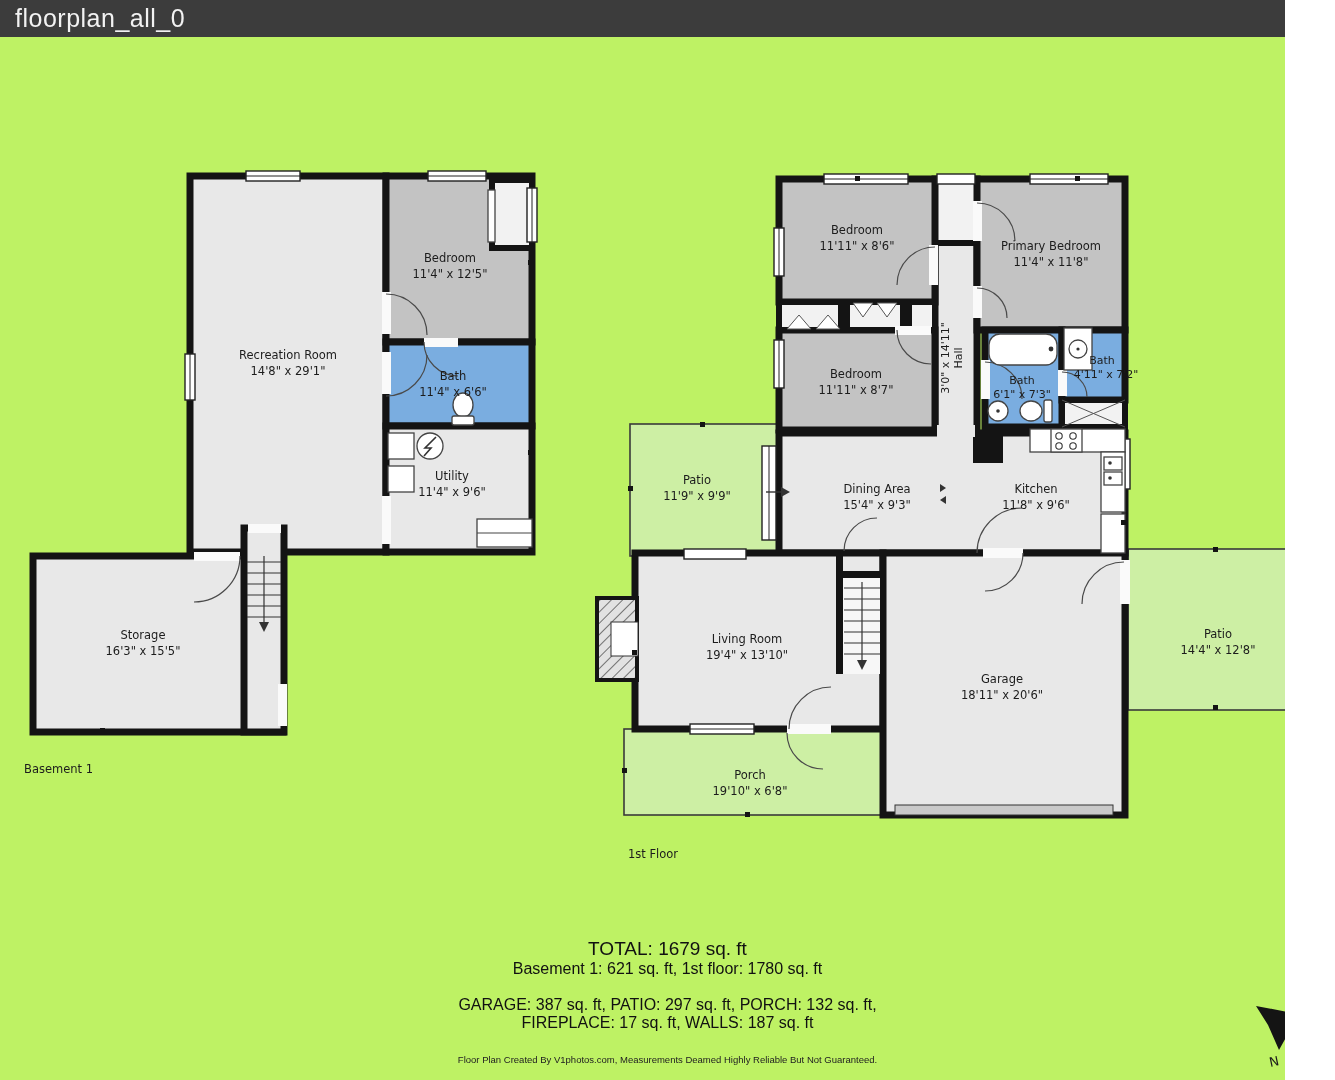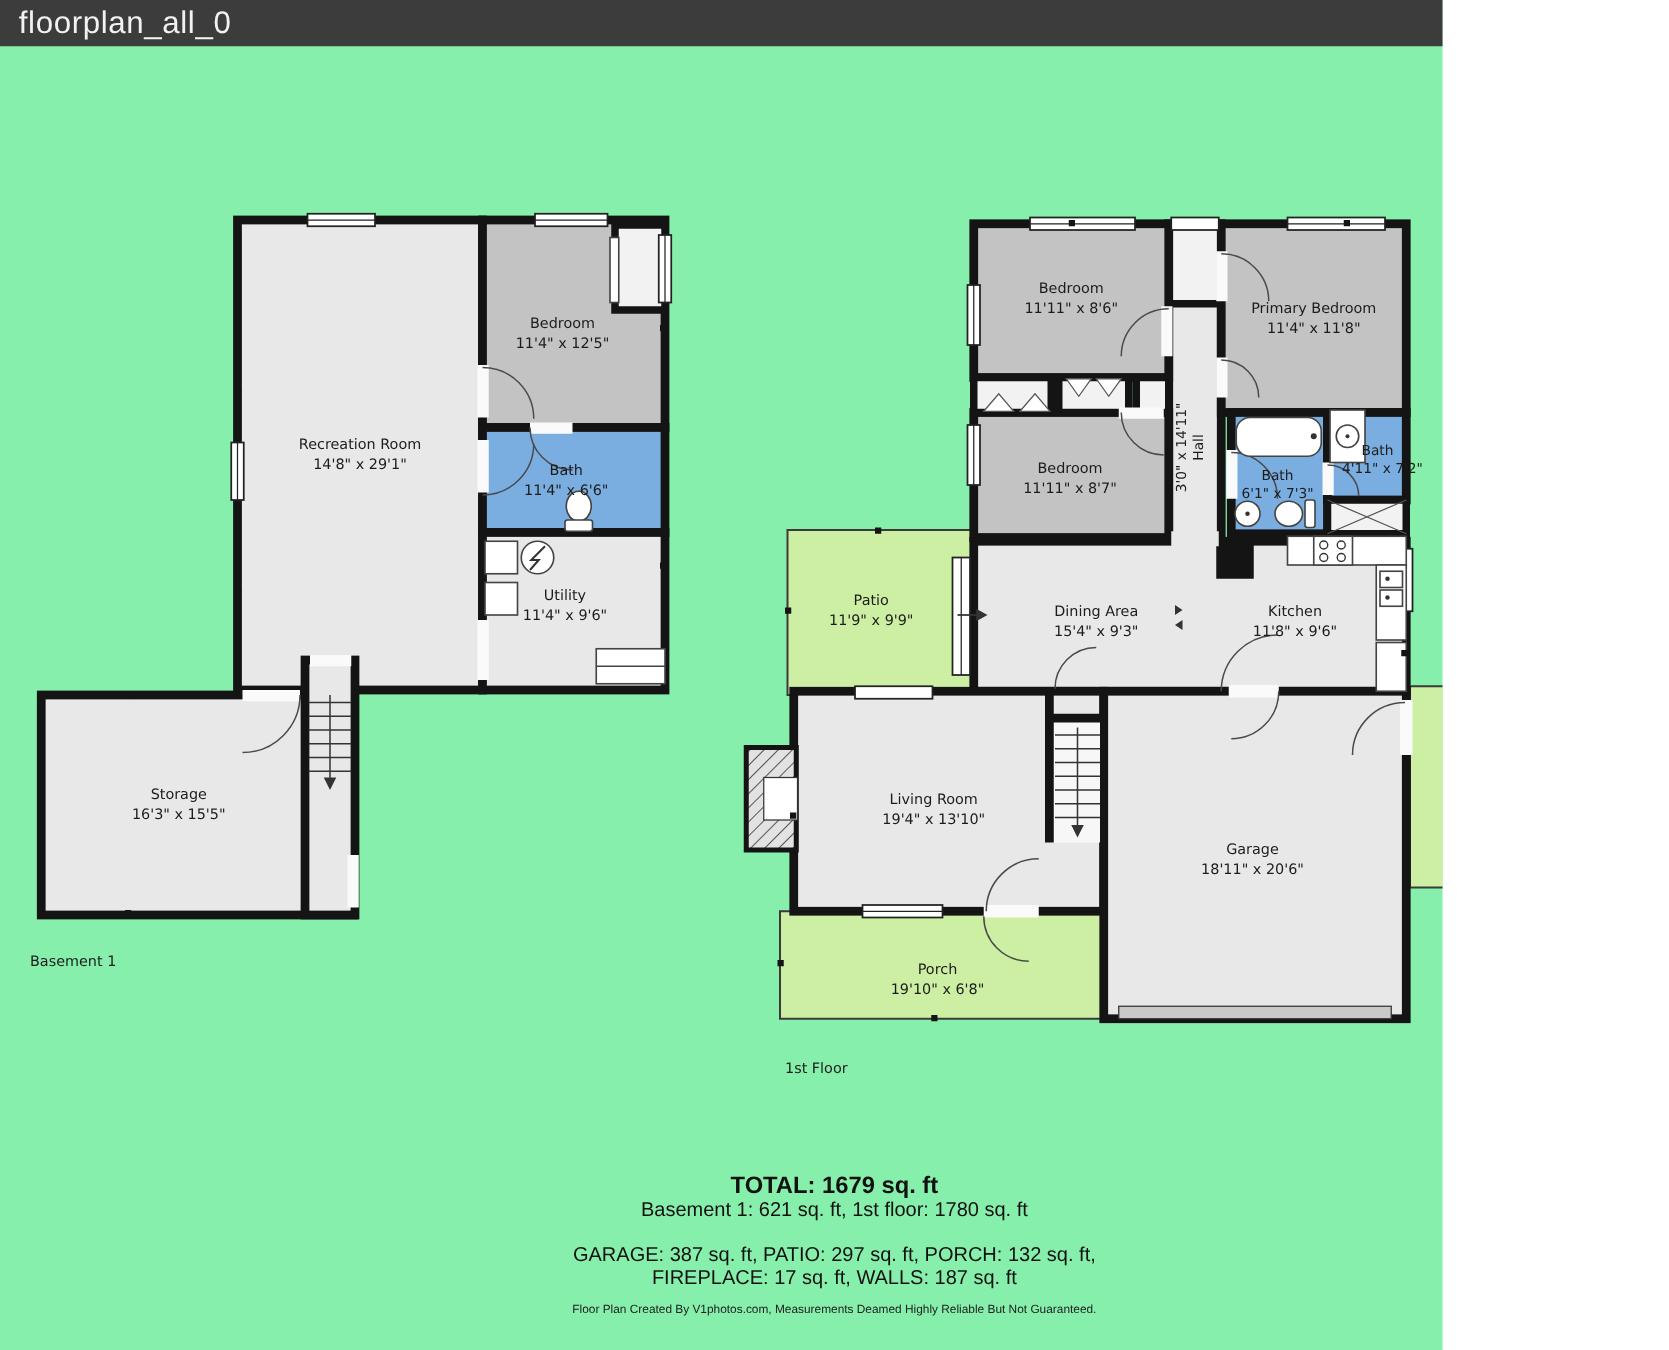--- a/index.html
+++ b/index.html
@@ -1,16 +1,16 @@
 <!DOCTYPE html>
 <html style="--topbar: #3c3c3c; --wall: #141414; --floor-light: #e8e8e8; --floor-dark: #c3c3c3; --bath-blue: #7aade0; --outdoor-green: #cdefa4;"><head>
 <meta charset="utf-8">
 <style>
   html,body{margin:0;padding:0;background:#ffffff;}
-  .canvas{position:relative;width:1154px;height:1080px;background:#86efac;overflow:hidden;
+  .canvas{position:relative;width:1285px;height:1080px;background:#bef264;overflow:hidden;
           font-family:"Liberation Sans",sans-serif;}
   .topbar{position:absolute;top:0;left:0;width:1335px;height:37px;background:var(--topbar,#3c3c3c);}
   .topbar span{display:block;padding-left:15px;line-height:36px;font-size:25px;color:#f2f2f2;
                font-family:"Liberation Sans",sans-serif;letter-spacing:.5px;}
   svg{position:absolute;top:0;left:0;}
   .room-light{fill:var(--floor-light,#e8e8e8);stroke:var(--wall,#141414);stroke-width:7;}
   .room-dark{fill:var(--floor-dark,#c3c3c3);stroke:var(--wall,#141414);stroke-width:7;}
   .room-bath{fill:var(--bath-blue,#7aade0);stroke:var(--wall,#141414);stroke-width:7;}
   .room-white{fill:#f2f2f2;stroke:var(--wall,#141414);stroke-width:6;}
   .room-green{fill:var(--outdoor-green,#cdefa4);stroke:#3a3a3a;stroke-width:1.6;}
@@ -22,22 +22,22 @@
   .fixture{fill:#ffffff;stroke:#444;stroke-width:1.3;}
   .stairline{stroke:#333;stroke-width:1.2;}
   .stairfill{fill:#f7f7f7;}
   .tick{fill:#141414;}
   .zig{fill:#ffffff;stroke:#555;stroke-width:1;}
   .lbl{font-family:"DejaVu Sans",sans-serif;font-size:11.5px;fill:#1c1c1c;text-anchor:middle;}
   .lbl-s{font-family:"DejaVu Sans",sans-serif;font-size:11px;fill:#1c1c1c;text-anchor:middle;}
   .lbl-floor{font-family:"DejaVu Sans",sans-serif;font-size:11.5px;fill:#1c1c1c;text-anchor:start;}
   .sum{position:absolute;left:0;width:1335px;text-align:center;font-size:16px;color:#111;
        font-family:"Liberation Sans",sans-serif;}
-  .sum.total{font-size:19px;font-weight:bold;}
-  .sum.credit{font-size:9.5px;color:#222;}
+  .sum.total{font-size:19px;font-weight:normal;}
+  .sum.credit{font-size:9.5px;color:#222;margin-top:12px;}
 </style>
 </head>
 <body>
 
 <div class="canvas">
 
   <div class="topbar">
     <span>floorplan_all_0</span>
   </div>
 

